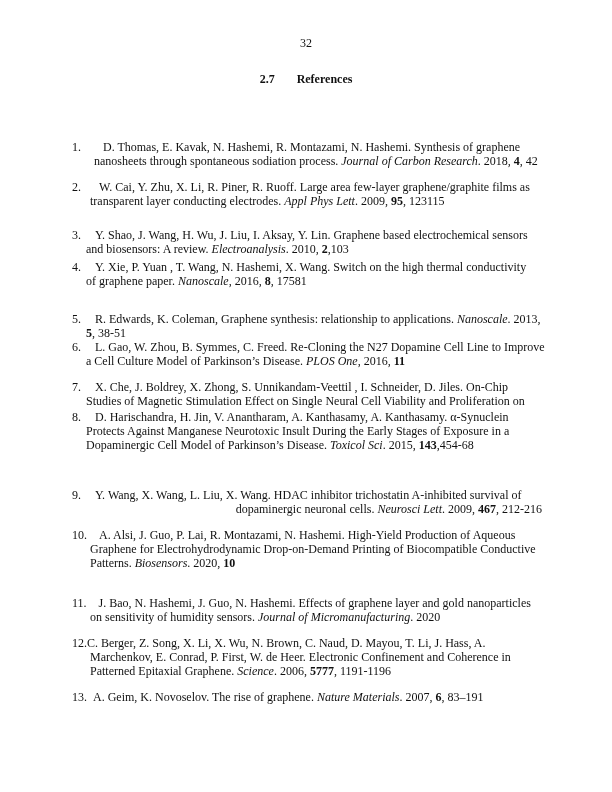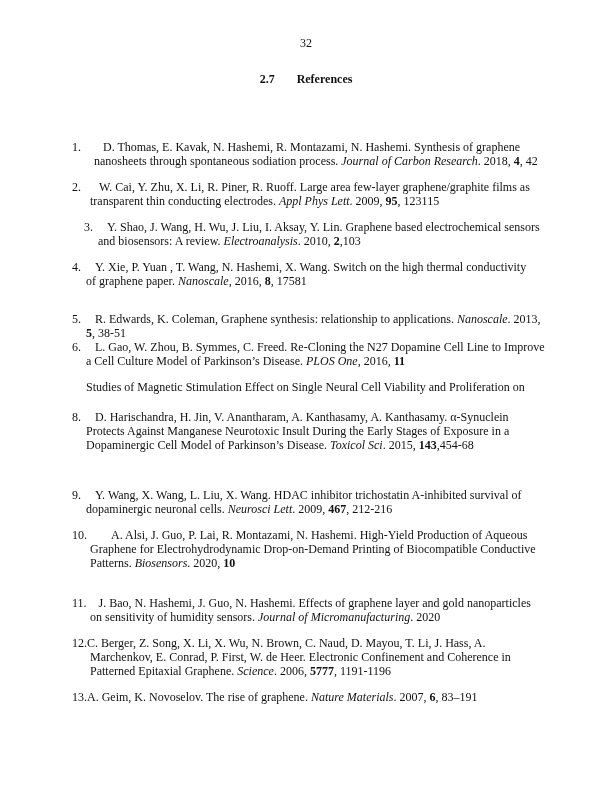--- a/index.html
+++ b/index.html
@@ -23,60 +23,61 @@
   <span class="num">2.7</span><span>References</span>
 </div>
 
 <div id="ref-list">
     <div class="ref" style="top: 140px;">
       <span class="line"><span class="n" style="margin-right: 22px;">1.</span><span>D. Thomas, E. Kavak, N. Hashemi, R. Montazami, N. Hashemi. Synthesis of graphene</span></span>
       <span class="line" style="padding-left: 22px;"><span>nanosheets through spontaneous sodiation process. </span><span class="it">Journal of Carbon Research</span><span>. 2018</span><span class="it">, </span><span class="b">4</span><span>, 42</span></span>
     </div>
     <div class="ref" style="top: 180px;">
       <span class="line"><span class="n" style="margin-right: 18px;">2.</span><span>W. Cai, Y. Zhu, X. Li, R. Piner, R. Ruoff. Large area few-layer graphene/graphite films as</span></span>
-      <span class="line" style="padding-left: 18px;"><span>transparent thin conducting electrodes. </span><span class="it">Appl Phys Lett</span><span>. 2009, </span><span class="b">95</span><span>, 123115</span></span>
+      <span class="line" style="padding-left: 18px;"><span>transparent layer conducting electrodes. </span><span class="it">Appl Phys Lett</span><span>. 2009, </span><span class="b">95</span><span>, 123115</span></span>
     </div>
-    <div class="ref" style="top: 220px; margin-left: 12px;">
+    <div class="ref" style="top: 228px;">
       <span class="line"><span class="n" style="margin-right: 14px;">3.</span><span>Y. Shao, J. Wang, H. Wu, J. Liu, I. Aksay, Y. Lin. Graphene based electrochemical sensors</span></span>
       <span class="line" style="padding-left: 14px;"><span>and biosensors: A review. </span><span class="it">Electroanalysis</span><span>. 2010, </span><span class="b">2</span><span>,103</span></span>
     </div>
     <div class="ref" style="top: 260px;">
       <span class="line"><span class="n" style="margin-right: 14px;">4.</span><span>Y. Xie, P. Yuan , T. Wang, N. Hashemi, X. Wang. Switch on the high thermal conductivity</span></span>
       <span class="line" style="padding-left: 14px;"><span>of graphene paper. </span><span class="it">Nanoscale</span><span>, 2016, </span><span class="b">8</span><span>, 17581</span></span>
     </div>
     <div class="ref" style="top: 312px;">
       <span class="line"><span class="n" style="margin-right: 14px;">5.</span><span>R. Edwards, K. Coleman, Graphene synthesis: relationship to applications. </span><span class="it">Nanoscale</span><span>. 2013,</span></span>
       <span class="line" style="padding-left: 14px;"><span class="b">5</span><span>, 38-51</span></span>
     </div>
     <div class="ref" style="top: 340px;">
       <span class="line"><span class="n" style="margin-right: 14px;">6.</span><span>L. Gao, W. Zhou, B. Symmes, C. Freed. Re-Cloning the N27 Dopamine Cell Line to Improve</span></span>
       <span class="line" style="padding-left: 14px;"><span>a Cell Culture Model of Parkinson’s Disease. </span><span class="it">PLOS One</span><span>, 2016, </span><span class="b">11</span></span>
     </div>
     <div class="ref" style="top: 380px;">
+      <span class="line"><span class="n" style="margin-right: 14px;">7.</span><span>X. Che, J. Boldrey, X. Zhong, S. Unnikandam-Veettil , I. Schneider, D. Jiles. On-Chip</span></span>
       <span class="line" style="padding-left: 14px;"><span>Studies of Magnetic Stimulation Effect on Single Neural Cell Viability and Proliferation on</span></span>
     </div>
     <div class="ref" style="top: 410px;">
       <span class="line"><span class="n" style="margin-right: 14px;">8.</span><span>D. Harischandra, H. Jin, V. Anantharam, A. Kanthasamy, A. Kanthasamy. α-Synuclein</span></span>
       <span class="line" style="padding-left: 14px;"><span>Protects Against Manganese Neurotoxic Insult During the Early Stages of Exposure in a</span></span>
       <span class="line" style="padding-left: 14px;"><span>Dopaminergic Cell Model of Parkinson’s Disease. </span><span class="it">Toxicol Sci</span><span>. 2015, </span><span class="b">143</span><span>,454-68</span></span>
     </div>
     <div class="ref" style="top: 488px;">
       <span class="line"><span class="n" style="margin-right: 14px;">9.</span><span>Y. Wang, X. Wang, L. Liu, X. Wang. HDAC inhibitor trichostatin A-inhibited survival of</span></span>
-      <span class="line" style="padding-left: 14px;"><span>dopaminergic neuronal cells. </span><span class="it">Neurosci Lett</span><span>. 2009, </span><span class="b">467</span><span>, 212-216</span></span>
+      <span class="line" style="padding-left: 14px; text-align: right;"><span>dopaminergic neuronal cells. </span><span class="it">Neurosci Lett</span><span>. 2009, </span><span class="b">467</span><span>, 212-216</span></span>
     </div>
     <div class="ref" style="top: 528px;">
-      <span class="line"><span class="n" style="margin-right: 24px;">10.</span><span>A. Alsi, J. Guo, P. Lai, R. Montazami, N. Hashemi. High-Yield Production of Aqueous</span></span>
+      <span class="line"><span class="n" style="margin-right: 12px;">10.</span><span>A. Alsi, J. Guo, P. Lai, R. Montazami, N. Hashemi. High-Yield Production of Aqueous</span></span>
       <span class="line" style="padding-left: 18px;"><span>Graphene for Electrohydrodynamic Drop-on-Demand Printing of Biocompatible Conductive</span></span>
       <span class="line" style="padding-left: 18px;"><span>Patterns. </span><span class="it">Biosensors</span><span>. 2020, </span><span class="b">10</span></span>
     </div>
     <div class="ref" style="top: 596px;">
       <span class="line"><span class="n" style="margin-right: 12px;">11.</span><span>J. Bao, N. Hashemi, J. Guo, N. Hashemi. Effects of graphene layer and gold nanoparticles</span></span>
       <span class="line" style="padding-left: 18px;"><span>on sensitivity of humidity sensors. </span><span class="it">Journal of Micromanufacturing</span><span>. 2020</span></span>
     </div>
     <div class="ref" style="top: 636px;">
       <span class="line"><span class="n" style="">12.</span><span>C. Berger, Z. Song, X. Li, X. Wu, N. Brown, C. Naud, D. Mayou, T. Li, J. Hass, A.</span></span>
       <span class="line" style="padding-left: 18px;"><span>Marchenkov, E. Conrad, P. First, W. de Heer. Electronic Confinement and Coherence in</span></span>
       <span class="line" style="padding-left: 18px;"><span>Patterned Epitaxial Graphene. </span><span class="it">Science</span><span>. 2006, </span><span class="b">5777</span><span>, 1191-1196</span></span>
     </div>
     <div class="ref" style="top: 690px;">
-      <span class="line"><span class="n" style="">13.</span><span>A. Geim, K. Novoselov. The rise of graphene. </span><span class="it">Nature Materials</span><span>. 2007, </span><span class="b">6</span><span>, 83–191</span></span>
+      <span class="line"><span class="n" style="margin-right: 6px;">13.</span><span>A. Geim, K. Novoselov. The rise of graphene. </span><span class="it">Nature Materials</span><span>. 2007, </span><span class="b">6</span><span>, 83–191</span></span>
     </div>
   </div>
 
 </body></html>

